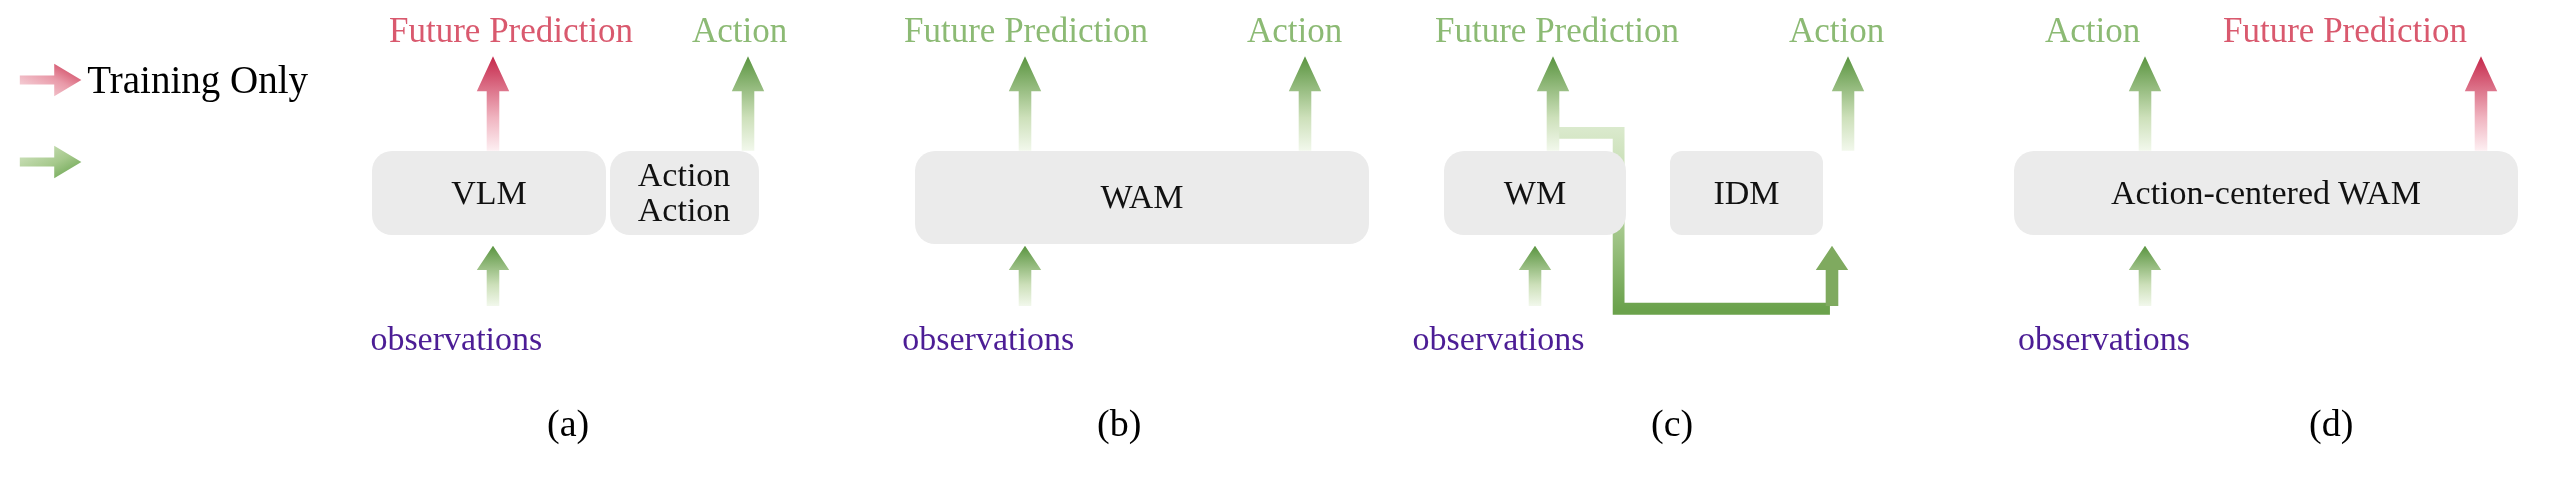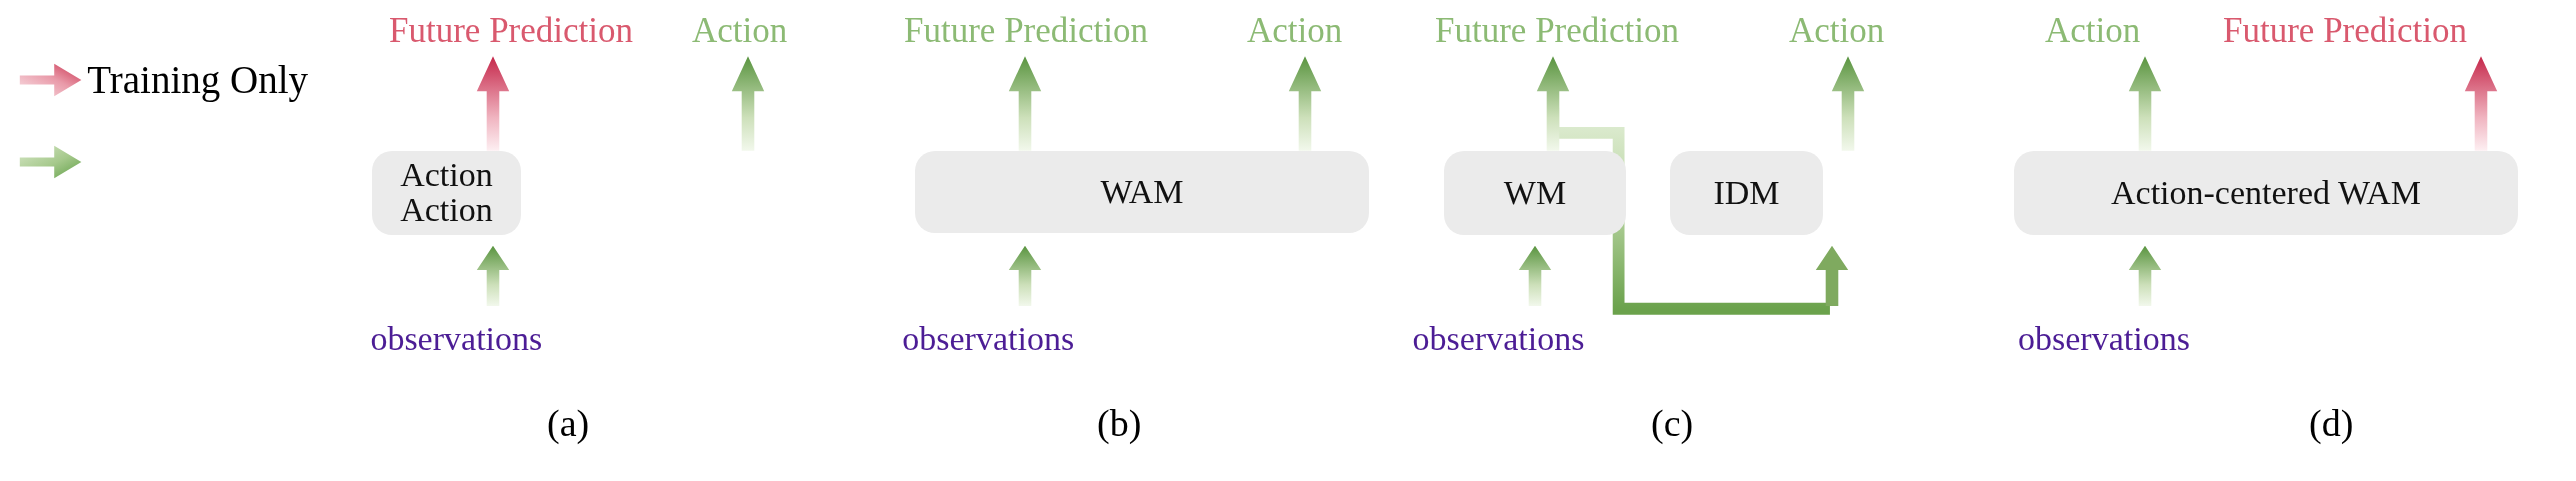--- a/index.html
+++ b/index.html
@@ -195,20 +195,23 @@
       </svg>
     </span>
 
     <span class="up-arrow" style="left:385px; top:53px;">
       <svg width="36" height="100" viewBox="0 0 40 110">
         <path d="M13 108 L13 42 L2 42 L20 3 L38 42 L27 42 L27 108 Z" fill="url(#upGreen)"></path>
       </svg>
     </span>
 
     <div class="boxrow" style="left:27px; top:151px;">
+      <div class="box" style="width:234px; height:84px;">
+        <span>VLM</span>
+      </div>
       <div class="box" style="width:149px; height:84px; flex-direction:column;">
         <span>Action</span>
         <span>Action</span>
       </div>
     </div>
 
     <span class="up-arrow" style="left:130px; top:243px;">
       <svg width="36" height="65" viewBox="0 0 40 72">
         <path d="M13 70 L13 30 L2 30 L20 3 L38 30 L27 30 L27 70 Z" fill="url(#upGreen)"></path>
       </svg>
@@ -232,21 +235,21 @@
       </svg>
     </span>
 
     <span class="up-arrow" style="left:392px; top:53px;">
       <svg width="36" height="100" viewBox="0 0 40 110">
         <path d="M13 108 L13 42 L2 42 L20 3 L38 42 L27 42 L27 108 Z" fill="url(#upGreen)"></path>
       </svg>
     </span>
 
     <div class="boxrow" style="left:20px; top:151px;">
-      <div class="box" style="width:454px; height:82px;">
+      <div class="box" style="width:454px; height:93px;">
         <span>WAM</span>
       </div>
     </div>
 
     <span class="up-arrow" style="left:112px; top:243px;">
       <svg width="36" height="65" viewBox="0 0 40 72">
         <path d="M13 70 L13 30 L2 30 L20 3 L38 30 L27 30 L27 70 Z" fill="url(#upGreen)"></path>
       </svg>
     </span>
 
@@ -277,21 +280,21 @@
     <span class="up-arrow" style="left:413px; top:53px;">
       <svg width="36" height="100" viewBox="0 0 40 110">
         <path d="M13 108 L13 42 L2 42 L20 3 L38 42 L27 42 L27 108 Z" fill="url(#upGreen)"></path>
       </svg>
     </span>
 
     <div class="boxrow" style="left:27px; top:151px; gap:44px;">
       <div class="box" style="width:182px; height:84px;">
         <span>WM</span>
       </div>
-      <div class="box" style="width:153px; height:84px;">
+      <div class="box" style="width:153px; height:84px;border-radius:12px;">
         <span>IDM</span>
       </div>
     </div>
 
     <span class="up-arrow" style="left:100px; top:243px;">
       <svg width="36" height="65" viewBox="0 0 40 72">
         <path d="M13 70 L13 30 L2 30 L20 3 L38 30 L27 30 L27 70 Z" fill="url(#upGreen)"></path>
       </svg>
     </span>
 

